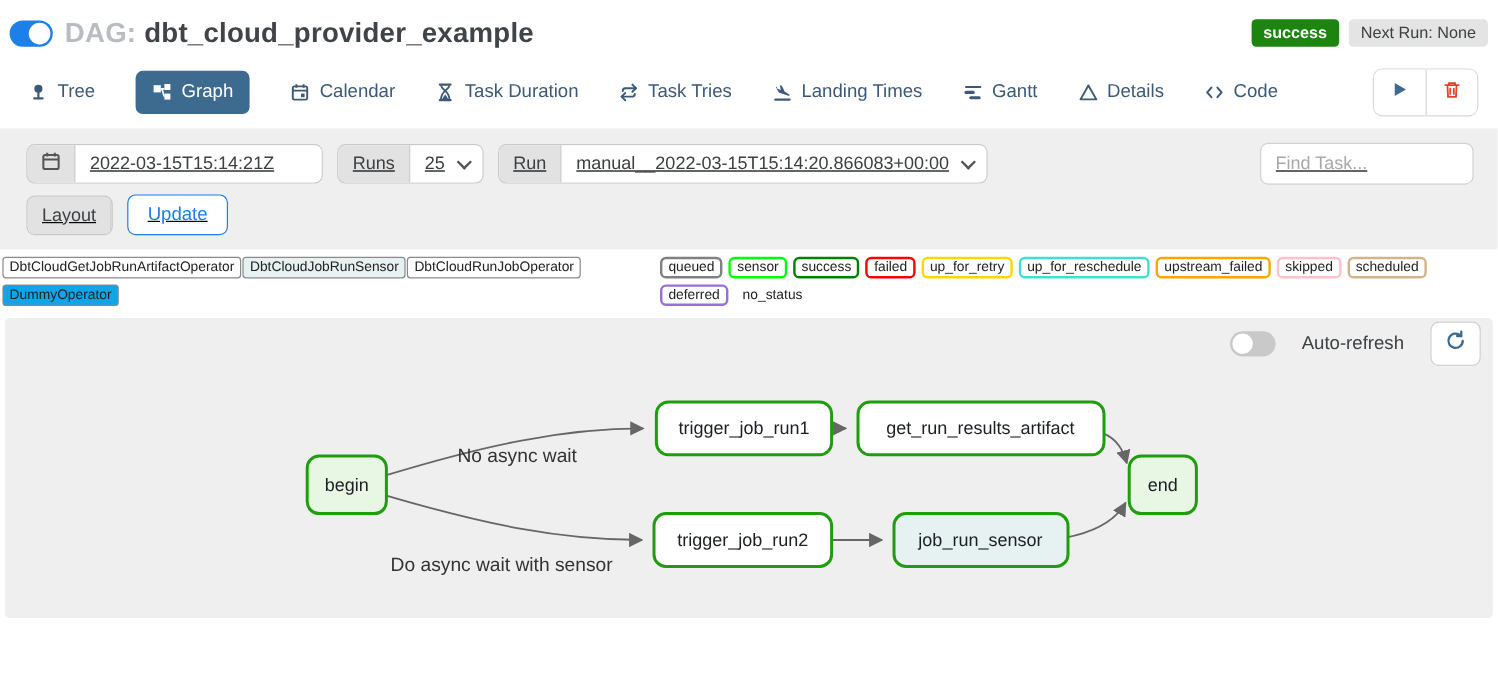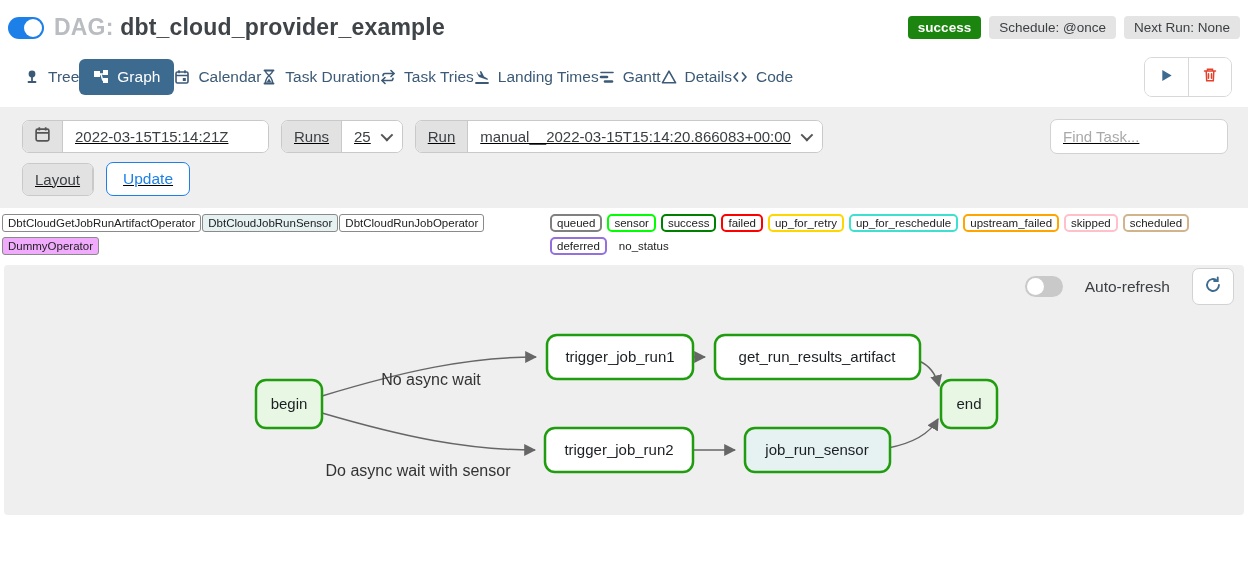--- a/index.html
+++ b/index.html
@@ -14,21 +14,21 @@
   .toggle .knob { position:absolute; top:2px; width:18px; height:18px; border-radius:50%; background:#fff; }
   .toggle.on .knob { right:2px; }
   .toggle.off .knob { left:2px; }
   .dag-title { margin-left:10px; font-size:23px; font-weight:bold; color:#3f4449; letter-spacing:.2px; }
   .dag-title .prefix { color:#b9bdc1; font-weight:bold; }
   .header-badges { margin-left:auto; display:flex; gap:8px; align-items:flex-start; padding-top:0; }
   .badge { font-size:13.5px; padding:4px 10px; border-radius:4px; background:#e4e4e4; color:#3c4043; white-space:nowrap; }
   .badge.success { background:#1c8510; color:#fff; font-weight:bold; }
 
   
-  .tabbar { display:flex; align-items:center; padding:10px 16px 10px 24px; }
+  .tabbar { display:flex; align-items:center; padding:10px 16px 10px 24px; gap:34px; }
   .tab { display:flex; align-items:center; gap:8px; color:#3c5a77; font-size:15.5px; cursor:pointer; white-space:nowrap; }
   .tab svg { display:block; }
   .tab.active { background:#3d6a8f; color:#fff; padding:9px 14px; border-radius:6px; margin:-9px 0; }
   .tab-actions { margin-left:auto; display:flex; border:1px solid #d8d8d8; border-radius:8px; overflow:hidden; }
   .tab-actions .abtn { width:43px; height:38px; display:flex; align-items:center; justify-content:center; background:#fff; cursor:pointer; }
   .tab-actions .abtn + .abtn { border-left:1px solid #d8d8d8; }
 
   
   .filters { background:#efefef; padding:12px 20px 12px 22px;text-decoration:underline; }
   .frow { display:flex; align-items:center; gap:12px; }
@@ -67,21 +67,20 @@
 <div class="header">
   <div class="toggle on">
       <div class="knob"></div>
     </div>
   <div class="dag-title">
     <span class="prefix">DAG:</span>
     <span>dbt_cloud_provider_example</span>
   </div>
   <div class="header-badges">
     <span class="badge success">success</span>
-    <span class="badge">Schedule: @once</span>
     <span class="badge">Next Run: None</span>
   </div>
 </div>
 
 <div class="tabbar">
   <div class="tab">
     <span>
         <svg width="16" height="16" viewBox="0 0 16 16">
           <circle cx="8" cy="5" r="3.4" fill="currentColor"></circle>
           <path d="M8 8.5v4.5M4.5 13h7" stroke="currentColor" stroke-width="1.8" fill="none" stroke-linecap="round"></path>
@@ -214,21 +213,21 @@
     </div>
     <button class="btn-update">Update</button>
   </div>
 </div>
 
 <div class="legend">
   <div class="legend-ops">
     <span class="op-badge" style="background: rgb(255, 255, 255);">DbtCloudGetJobRunArtifactOperator</span>
     <span class="op-badge" style="background: rgb(230, 241, 242);">DbtCloudJobRunSensor</span>
     <span class="op-badge" style="background: rgb(255, 255, 255);">DbtCloudRunJobOperator</span>
-    <span class="op-badge" style="background: #f0abfc;">DummyOperator</span>
+    <span class="op-badge" style="background: #0ea5e9;">DummyOperator</span>
   </div>
   <div class="legend-states">
     <span class="st-badge" style="border-color: rgb(128, 128, 128);">queued</span>
     <span class="st-badge" style="border-color: rgb(0, 255, 0);">sensor</span>
     <span class="st-badge" style="border-color: rgb(0, 128, 0);">success</span>
     <span class="st-badge" style="border-color: rgb(255, 0, 0);">failed</span>
     <span class="st-badge" style="border-color: rgb(255, 215, 0);">up_for_retry</span>
     <span class="st-badge" style="border-color: rgb(64, 224, 208);">up_for_reschedule</span>
     <span class="st-badge" style="border-color: rgb(255, 165, 0);">upstream_failed</span>
     <span class="st-badge" style="border-color: rgb(255, 192, 203);">skipped</span>

